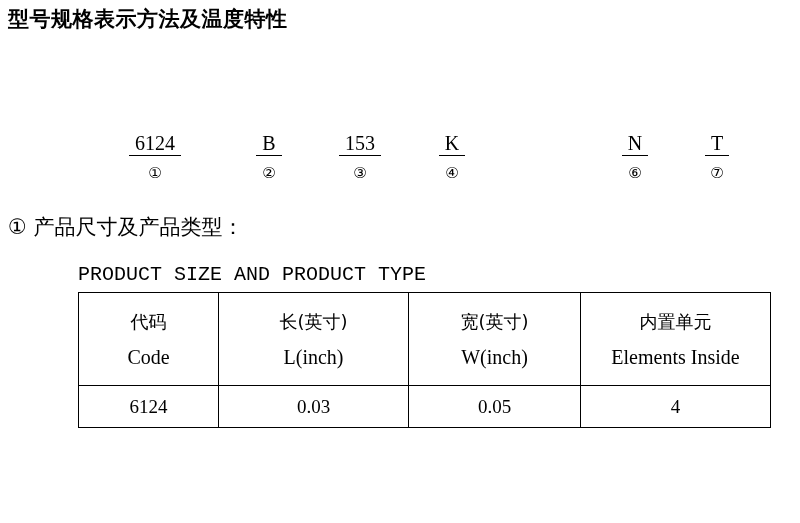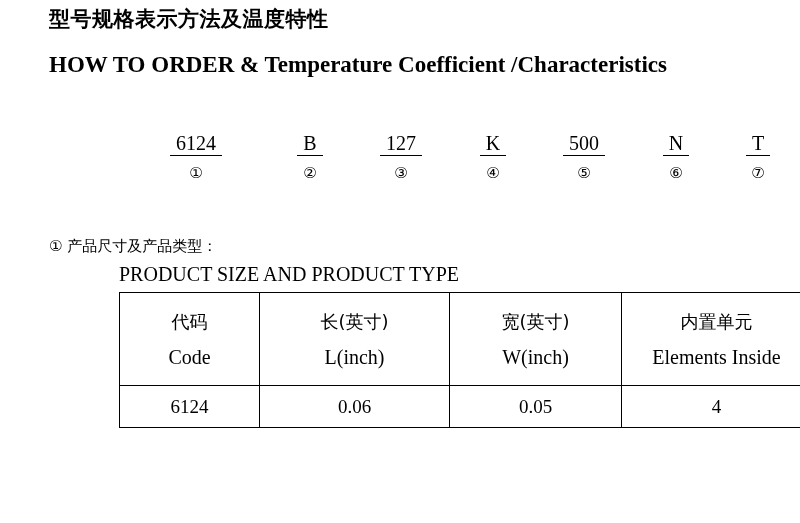--- a/index.html
+++ b/index.html
@@ -13,21 +13,20 @@
     font-family: "Liberation Serif", serif;
     color: #000000;
     overflow: hidden;
     position: relative;
   }
   .page {
     width: 740px;
     height: 523px;
     position: relative;
     box-sizing: border-box;
-    margin-left: 41px;
   }
 
   
   .title-cn {
     position: absolute;
     left: 8px;
     top: 5px;
     font-family: "DejaVu Sans", sans-serif;
     font-weight: bold;
     font-size: 21px;
@@ -70,30 +69,30 @@
     margin-top: 9px;
     font-size: 15px;
     font-family: "DejaVu Sans", sans-serif;
     line-height: 17px;
   }
 
   
   .sec-label {
     position: absolute;
     left: 8px;
-    top: 237px;
-    font-family: "DejaVu Sans", sans-serif;
-    font-size: 15px;
+    top: 213px;
+    font-family: "DejaVu Sans", sans-serif;
+    font-size: 21px;
     white-space: nowrap;
   }
   .sec-sub {
     position: absolute;
     left: 78px;
     top: 263px;
-    font-family: Liberation Serif, serif;
+    font-family: Liberation Mono, monospace;
     font-size: 20px;
     white-space: nowrap;
   }
 
   
   .ptable {
     position: absolute;
     left: 78px;
     top: 292px;
     border-collapse: collapse;
@@ -135,42 +134,37 @@
   .col-l { width: 190px; }
   .col-w { width: 172px; }
   .col-el { width: 190px; }
 </style>
 </head>
 <body>
 
 <div class="page">
 
   <div class="title-cn">型号规格表示方法及温度特性</div>
-  <div class="title-en">HOW TO ORDER &amp; Temperature Coefficient /Characteristics</div>
 
   <div class="code-row">
     <div class="code-cell" style="left:0px;">
       <span class="code-val">6124</span>
       <span class="code-num">①</span>
     </div>
     <div class="code-cell" style="left:114px;">
       <span class="code-val">B</span>
       <span class="code-num">②</span>
     </div>
     <div class="code-cell" style="left:205px;">
-      <span class="code-val">127</span>
+      <span class="code-val">153</span>
       <span class="code-num">③</span>
     </div>
     <div class="code-cell" style="left:297px;">
       <span class="code-val">K</span>
       <span class="code-num">④</span>
-    </div>
-    <div class="code-cell" style="left:388px;">
-      <span class="code-val">500</span>
-      <span class="code-num">⑤</span>
     </div>
     <div class="code-cell" style="left:480px;">
       <span class="code-val">N</span>
       <span class="code-num">⑥</span>
     </div>
     <div class="code-cell" style="left:562px;">
       <span class="code-val">T</span>
       <span class="code-num">⑦</span>
     </div>
   </div>
@@ -201,20 +195,20 @@
         </td>
         <td>
           <span class="hdr-cn">内置单元</span>
           <span class="hdr-en">Elements Inside</span>
         </td>
       </tr>
     </thead>
     <tbody>
       <tr>
         <td>6124</td>
-        <td>0.06</td>
+        <td>0.03</td>
         <td>0.05</td>
         <td>4</td>
       </tr>
     </tbody>
   </table>
 
 </div>
 
 </body></html>

